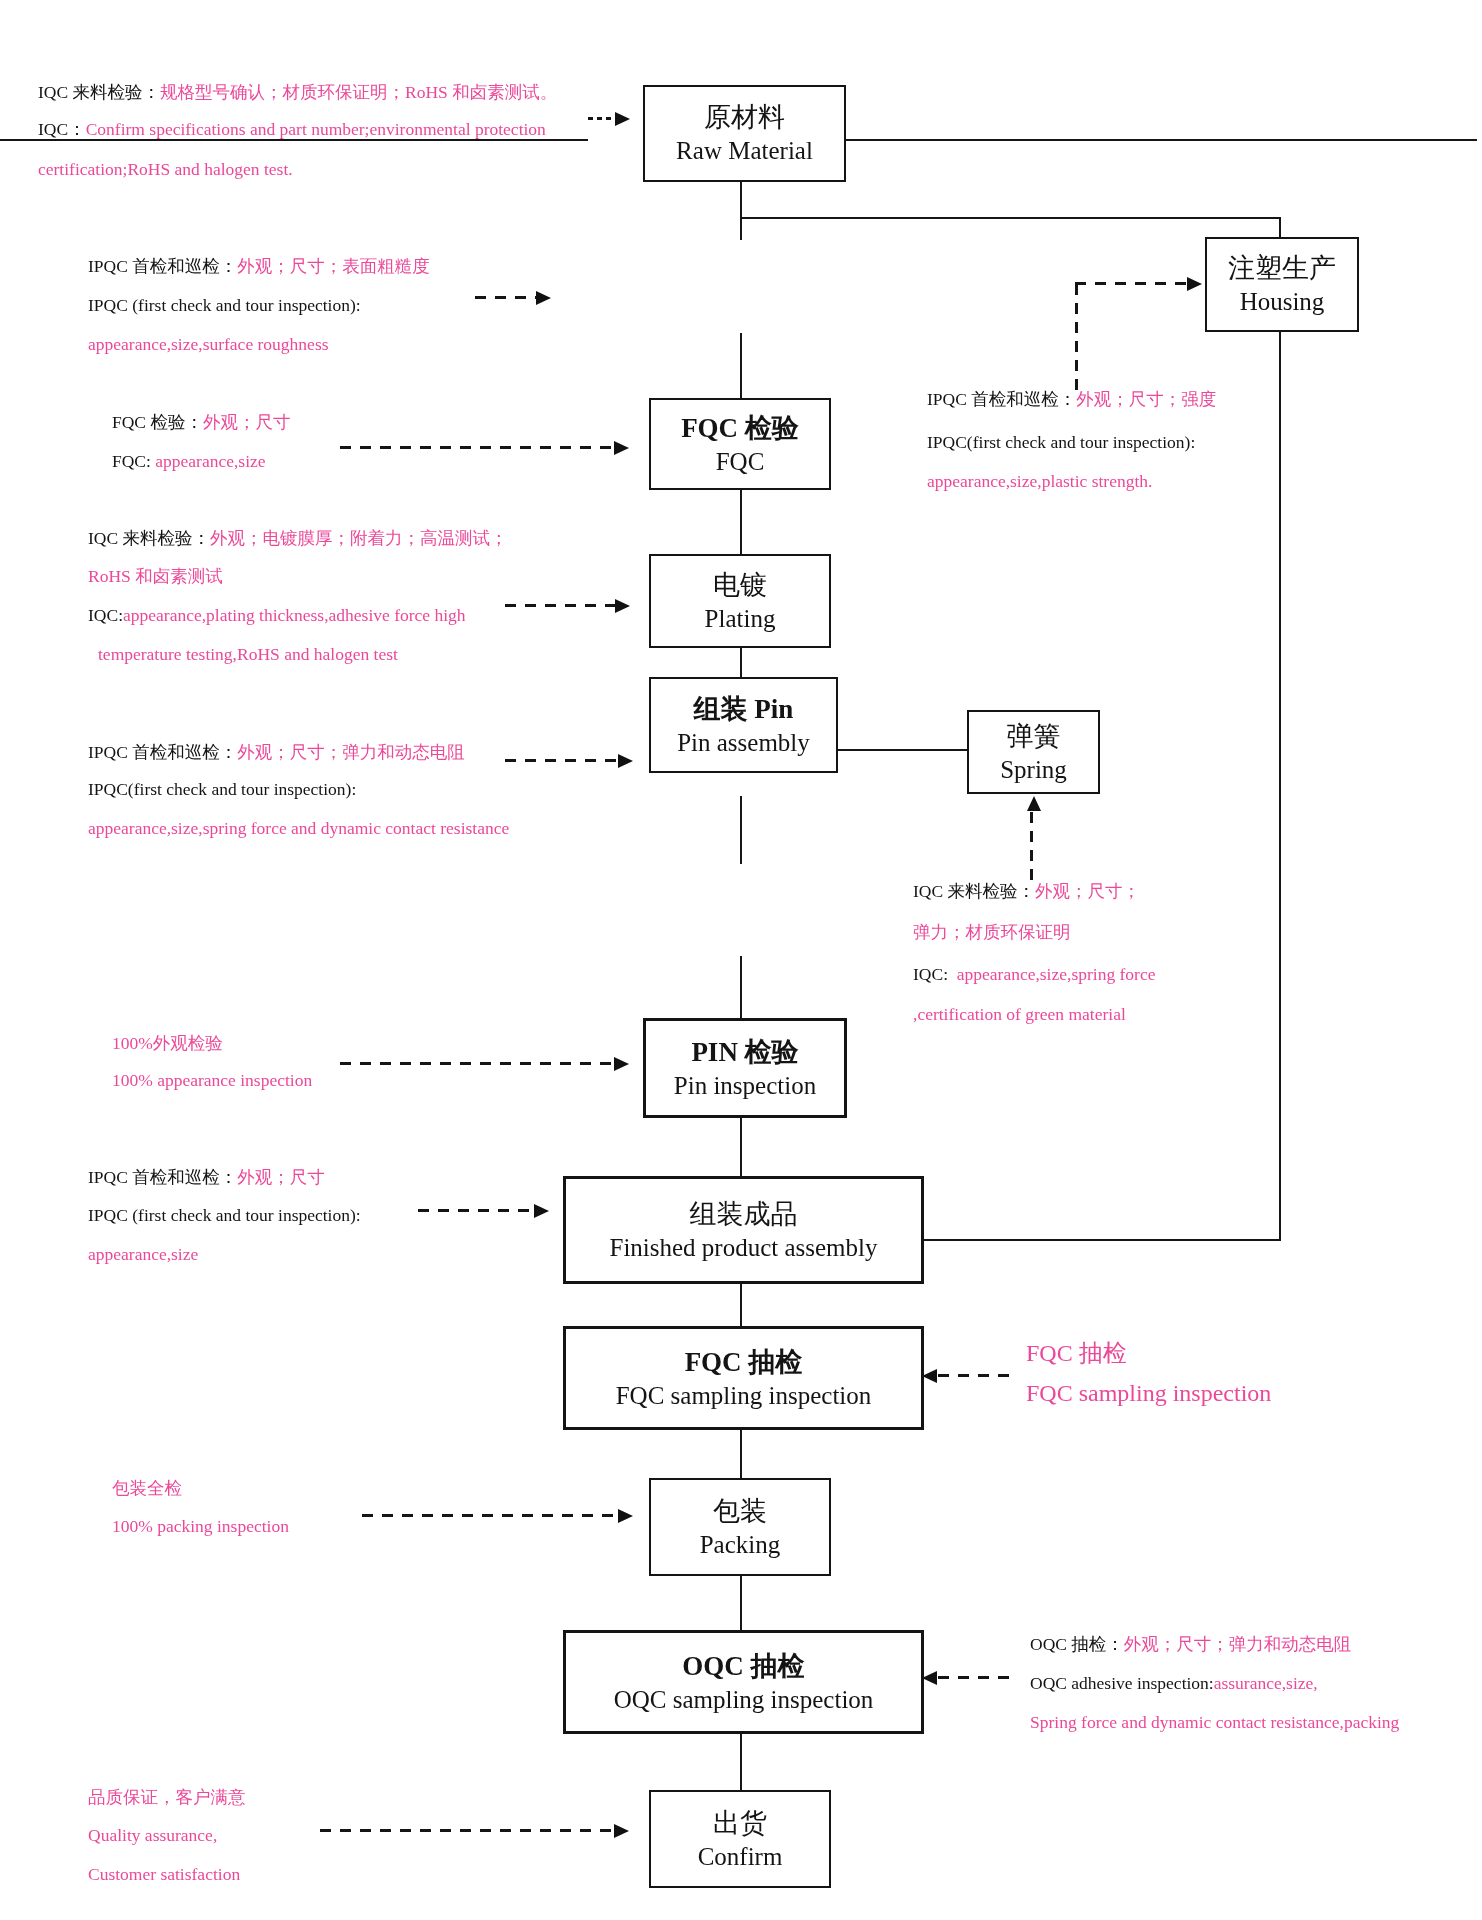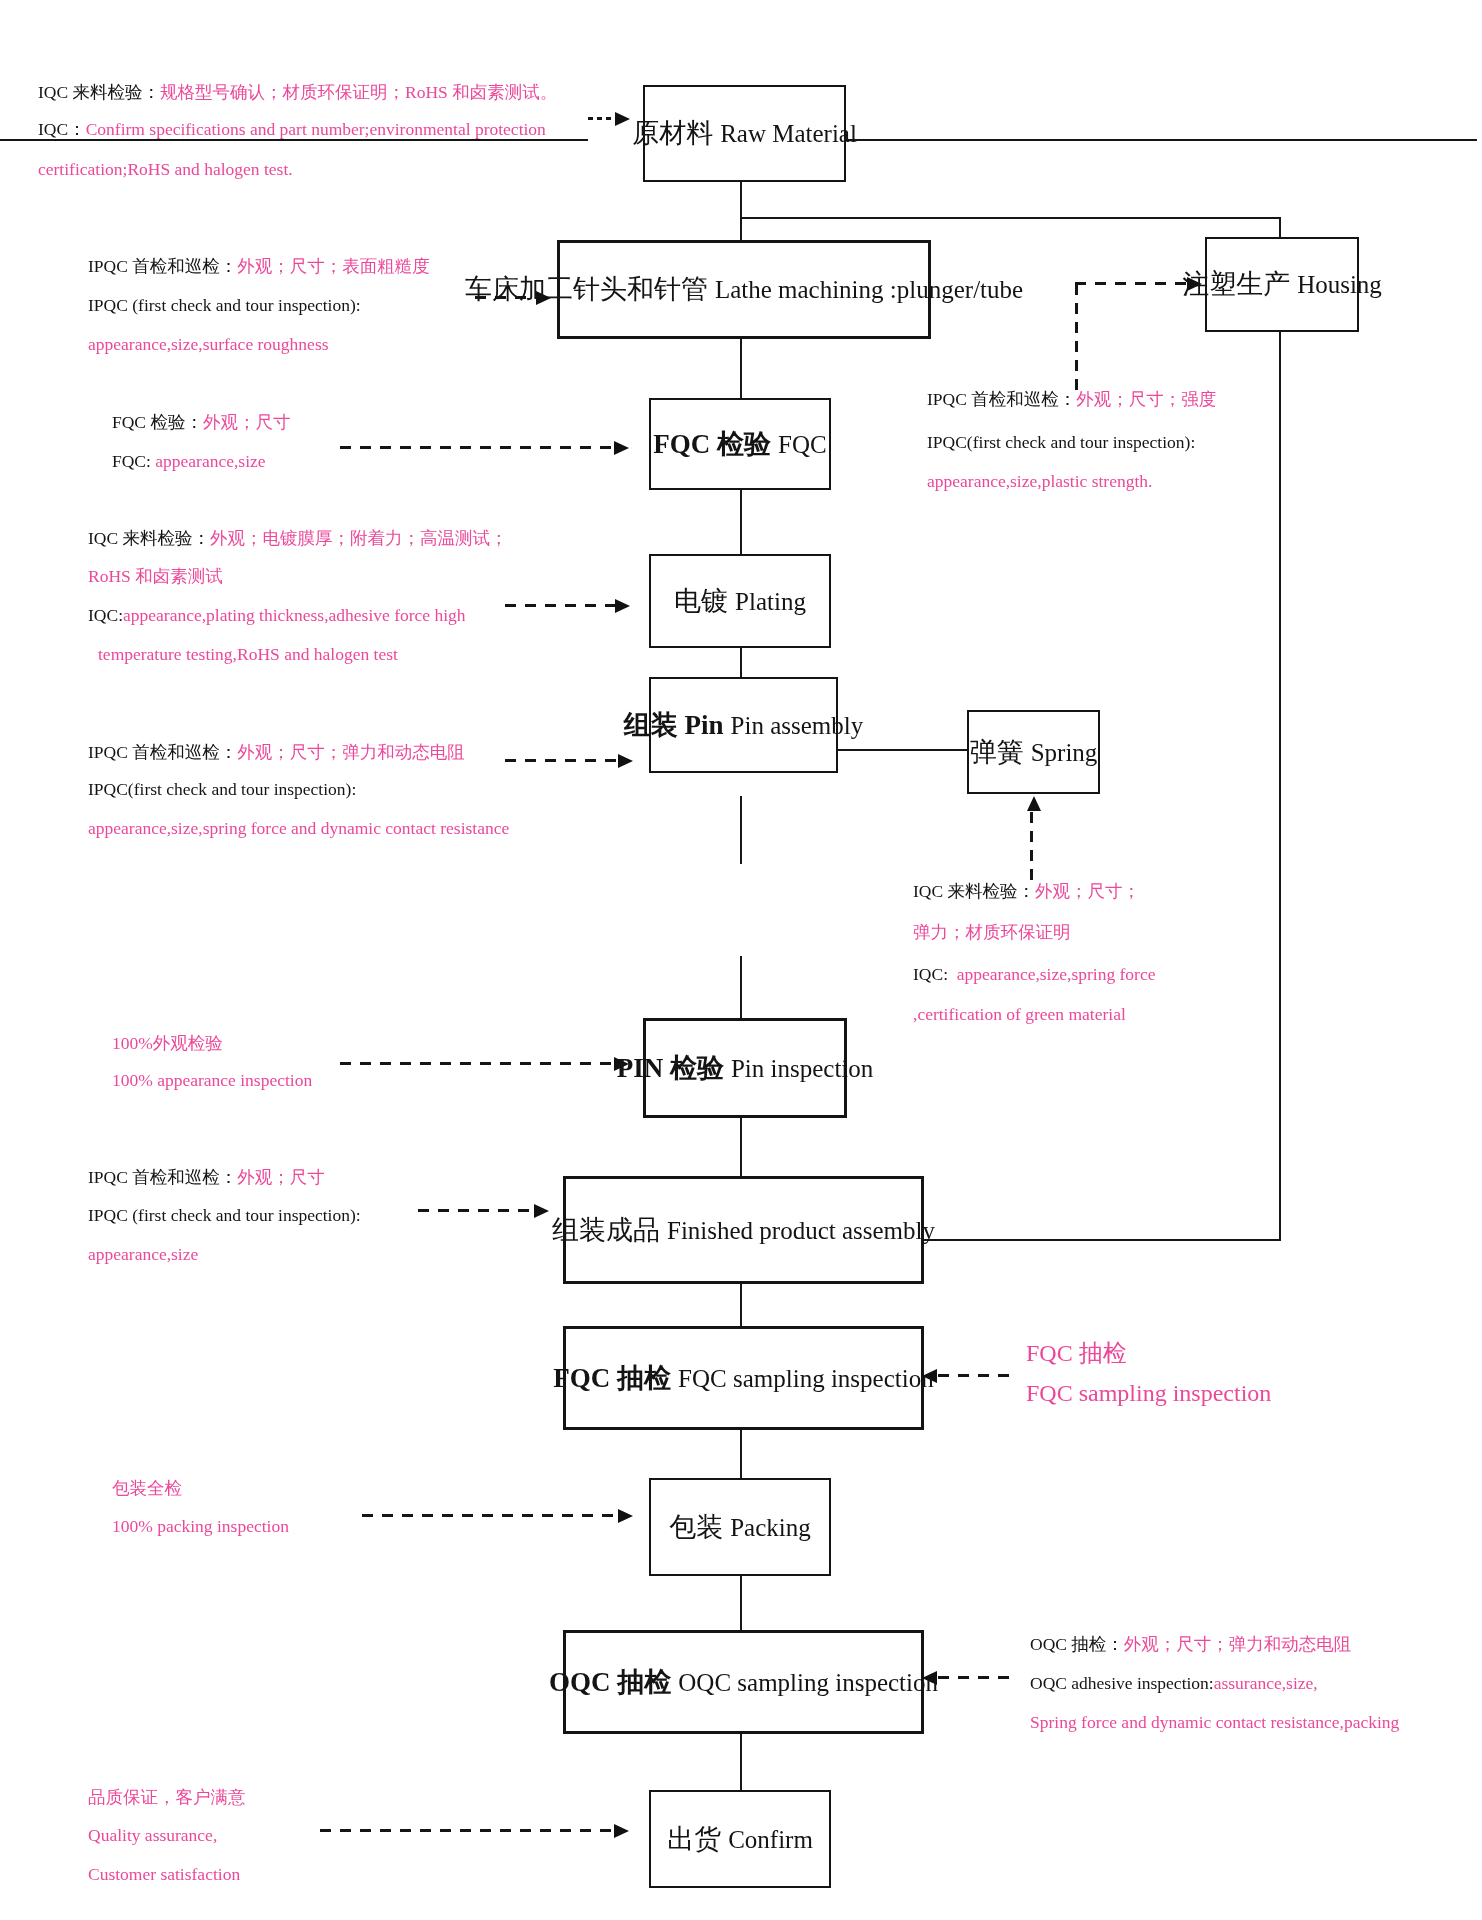--- a/index.html
+++ b/index.html
@@ -1,18 +1,18 @@
 <!DOCTYPE html>
 <html><head>
 <meta charset="utf-8">
 <style>
   html,body{margin:0;padding:0;background:#ffffff;}
   #canvas{position:relative;width:1482px;height:1920px;background:#ffffff;overflow:hidden;
           font-family:"Liberation Serif","DejaVu Serif",serif;color:#141414;}
-  .box{position:absolute;border:2px solid #141414;background:#fff;display:flex;flex-direction:row;
+  .box{position:absolute;border:2px solid #141414;background:#fff;display:flex;flex-direction:column;
        align-items:center;justify-content:center;gap:7px;text-align:center;}
   .box.thick{border-width:3px;}
   .zh{font-size:27px;line-height:1;white-space:nowrap;}
   .zh.b{font-weight:bold;}
   .en{font-size:25px;line-height:1;white-space:nowrap;}
   .ln{position:absolute;background:#161616;}
   .annline{position:absolute;font-size:17.5px;white-space:nowrap;line-height:1.25;}
   .big .annline{font-size:24px;}
   .k{color:#141414;}
   .r{color:#ec4899;}
@@ -85,24 +85,20 @@
 
   <div class="dv" style="left:1075px;top:284px;height:108px"></div>
   <div class="dh" style="left:1075px;top:282px;width:114px"></div>
   <div class="tri-r" style="left:1187px;top:277px"></div>
 
   <div class="box" style="left:643px;top:85px;width:199px;height:93px">
     <span class="zh">原材料</span>
     <span class="en">Raw Material</span>
   </div>
 
-  <div class="box thick" style="left:557px;top:240px;width:368px;height:93px">
-    <span class="zh">车床加工针头和针管</span>
-    <span class="en">Lathe machining :plunger/tube</span>
-  </div>
 
   <div class="box" style="left:1205px;top:237px;width:150px;height:91px">
     <span class="zh">注塑生产</span>
     <span class="en">Housing</span>
   </div>
 
   <div class="box" style="left:649px;top:398px;width:178px;height:88px">
     <span class="zh b">FQC 检验</span>
     <span class="en">FQC</span>
   </div>

